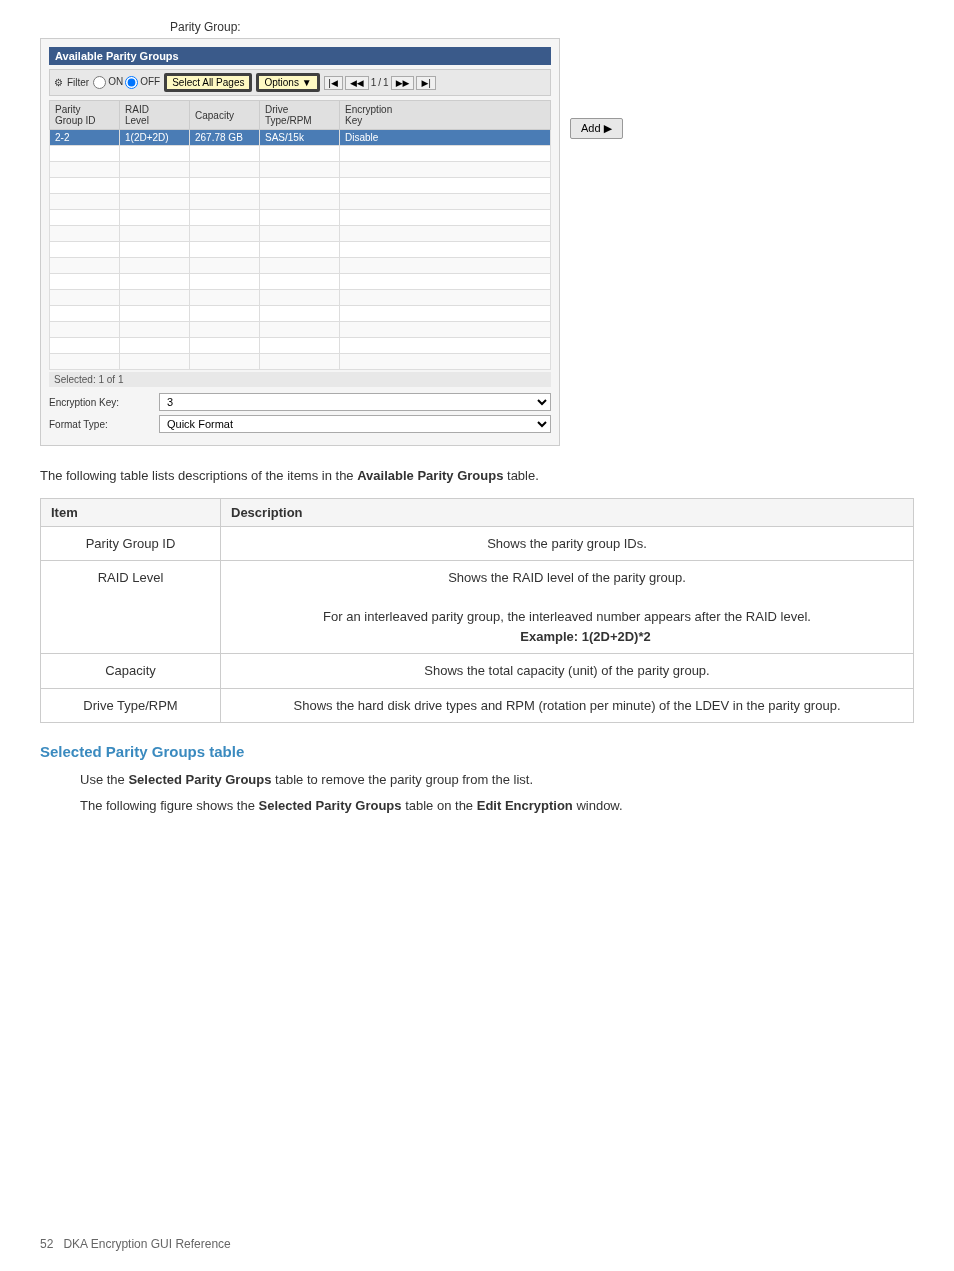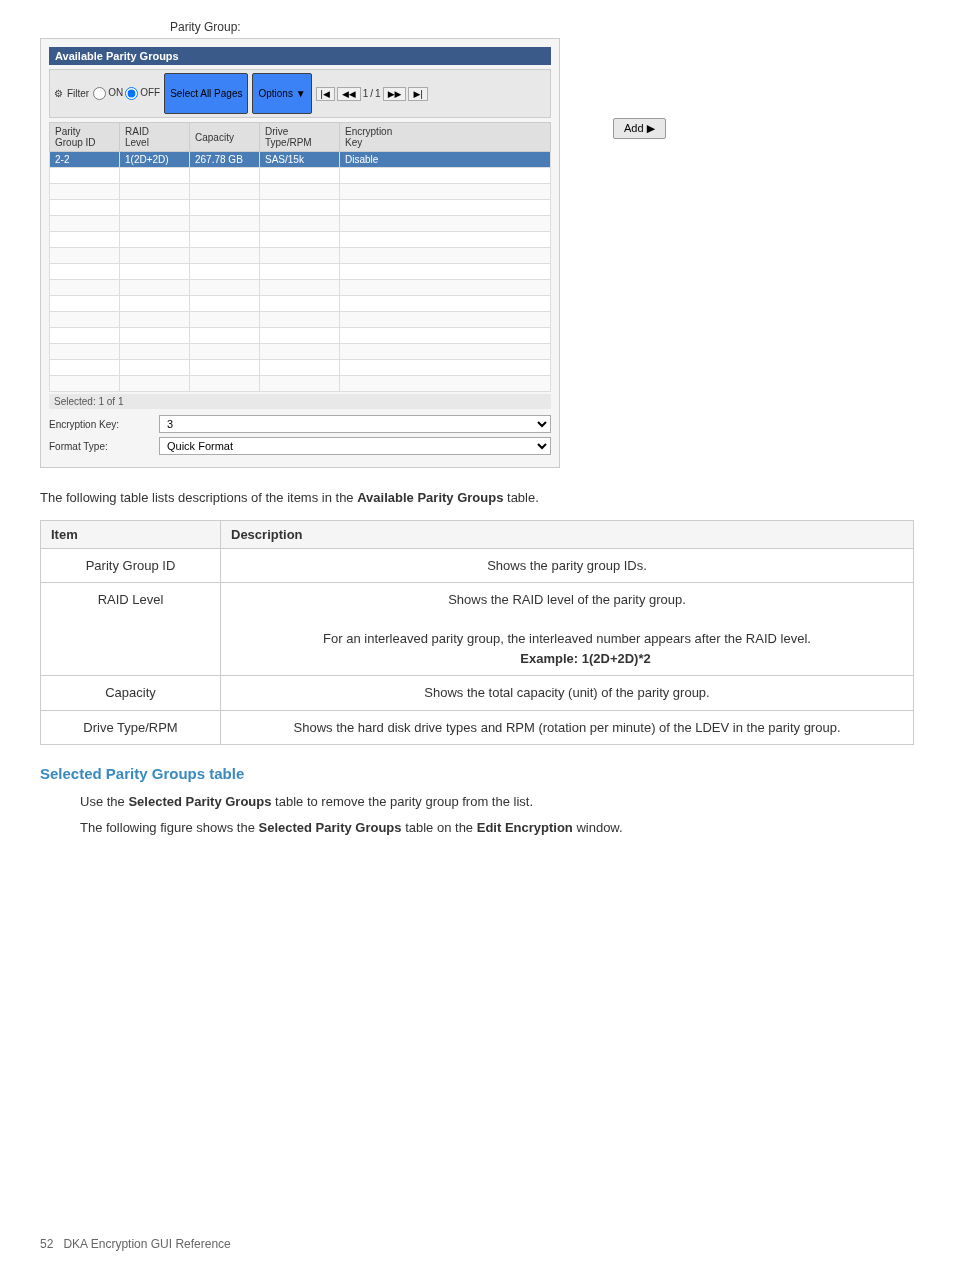--- a/index.html
+++ b/index.html
@@ -38,23 +38,23 @@
       align-items: center;
       gap: 4px;
       background: #e8e8e8;
       padding: 3px 4px;
       border: 1px solid #ccc;
       margin-bottom: 4px;
       flex-wrap: wrap;
     }
     .toolbar-btn {
       font-size: 10px;
-      padding: 14px 5px;
-      background: #3b82f6;
-      border: 1px solid #404040;
+      padding: 1px 5px;
+      background: #fef9c3;
+      border: 3px solid #404040;
       cursor: pointer;
       border-radius: 2px;
     }
     .toolbar-label {
       font-size: 10px;
     }
     .radio-group {
       display: flex;
       gap: 2px;
       font-size: 10px;
@@ -143,21 +143,20 @@
       align-items: center;
       margin-top: 80px;
     }
     .add-btn {
       font-size: 11px;
       padding: 3px 10px;
       background: #e8e8e8;
       border: 1px solid #999;
       cursor: pointer;
       border-radius: 2px;
-      margin-left: 43px;
     }
 
     
     .description-text {
       font-size: 13px;
       margin: 18px 0 12px 0;
       line-height: 1.5;
     }
     .description-text strong {
       font-weight: bold;

